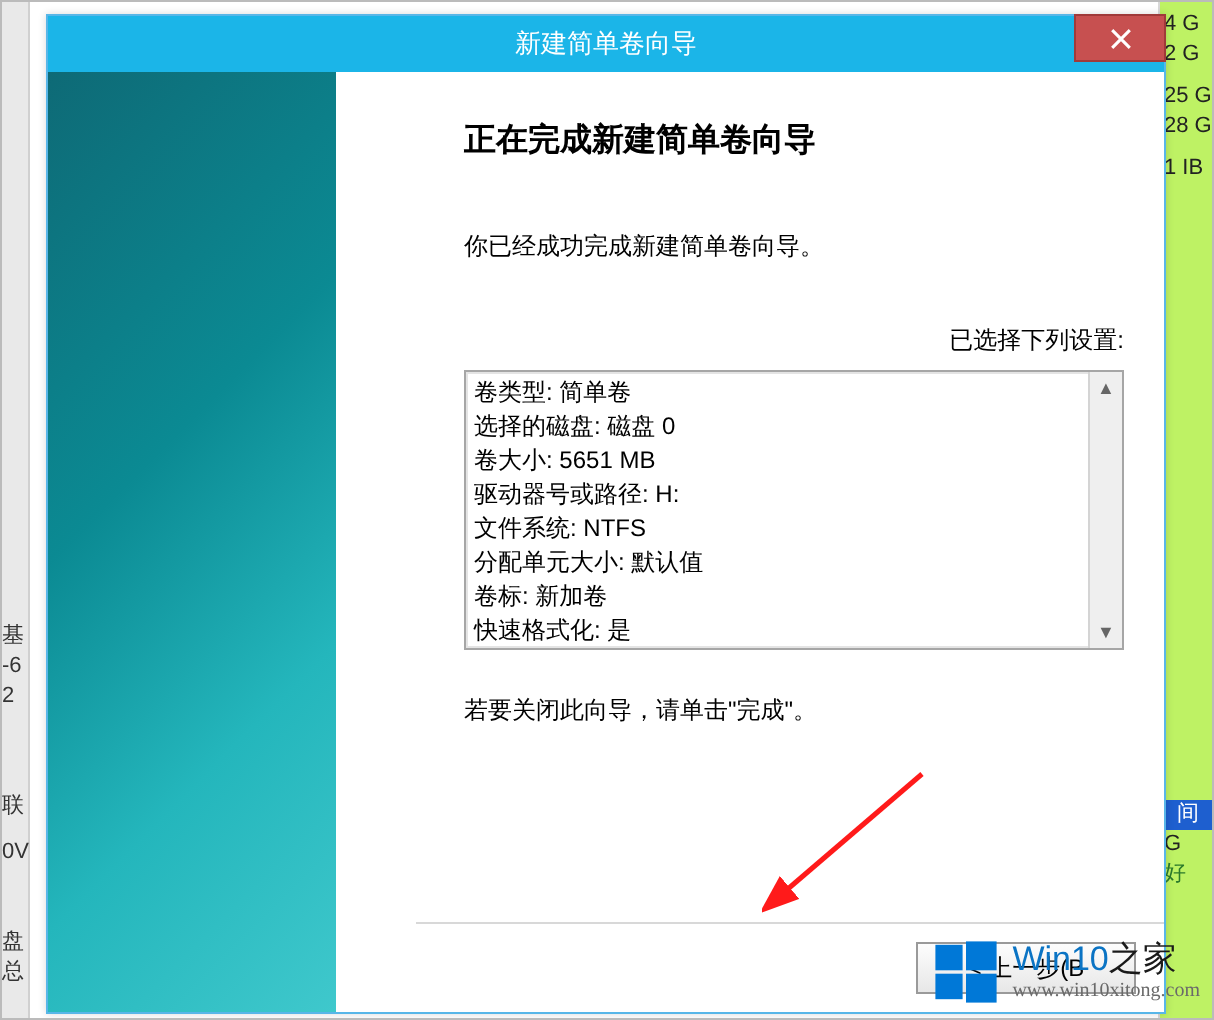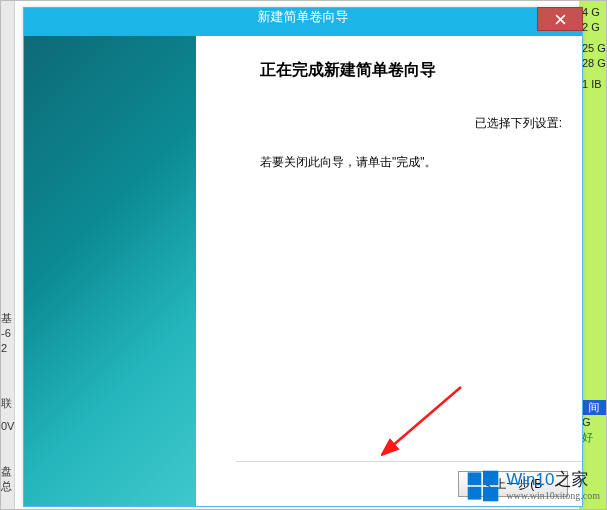--- a/index.html
+++ b/index.html
@@ -7,21 +7,21 @@
   
   .bg-left{position:absolute;left:0;top:0;width:13px;height:100%;background:#e9e9e9;border-right:1px solid #d0d0d0;}
   .bg-right{position:absolute;right:0;top:0;width:26px;height:100%;background:#bef264;border-left:1px solid #d8d8d8;}
   .bg-right .frag{font-size:11px;color:#222;line-height:15px;padding-left:2px;white-space:nowrap;}
   .bg-right .hdr{background:#1e5fcf;color:#fff;text-align:center;margin-top:308px;}
   .bg-right .good{color:#2b7a2b;}
   .bg-left-text{position:absolute;left:0;top:310px;width:13px;font-size:11px;color:#333;line-height:15px;}
   .bg-left-text div{white-space:nowrap;}
   
   .dialog{position:absolute;left:22px;top:6px;width:558px;height:498px;background:#fff;border:1px solid #58b6e8;box-shadow:0 0 4px rgba(0,0,0,0.15);}
-  .titlebar{height:28px;background:#1bb5e8;display:flex;justify-content:center;position:relative;}
+  .titlebar{height:28px;background:#1bb5e8;display:flex;align-items:center;justify-content:center;position:relative;}
   .titlebar .title{color:#fff;font-size:13px;}
   .titlebar .close{position:absolute;right:-1px;top:-1px;width:44px;height:22px;background:#c75050;color:#fff;display:flex;align-items:center;justify-content:center;border:1px solid #a03a3a;}
   .titlebar .close svg{width:11px;height:11px;}
   .body{display:flex;height:calc(100% - 28px);}
   .leftpane{width:172px;background:linear-gradient(135deg,#0e6a76 0%,#0b8a93 40%,#24b6bc 70%,#3fc8cc 100%);}
   .rightpane{flex:1;padding:18px 20px 10px 24px;position:relative;margin-left:40px;}
   .heading{font-size:16px;font-weight:bold;margin:6px 0 34px 0;}
   .msg{margin:0 0 30px 0;}
   .sublabel{margin:0 0 6px 0;text-align:right;}
   .listbox{width:330px;height:140px;border:1px solid #a6a6a6;box-shadow:inset 0 0 0 1px #e4e4e4;padding:2px 4px;overflow:hidden;position:relative;box-sizing:border-box;}
@@ -76,21 +76,37 @@
     <div class="close">
       <svg viewBox="0 0 10 10">
             <path d="M1 1 L9 9 M9 1 L1 9" stroke="#fff" stroke-width="1.4"></path>
           </svg>
     </div>
   </div>
   <div class="body">
     <div class="leftpane"></div>
     <div class="rightpane">
       <div class="heading">正在完成新建简单卷向导</div>
+      <div class="msg">你已经成功完成新建简单卷向导。</div>
       <div class="sublabel">已选择下列设置:</div>
+      <div class="listbox">
+        <div class="line">卷类型: 简单卷</div>
+        <div class="line">选择的磁盘: 磁盘 0</div>
+        <div class="line">卷大小: 5651 MB</div>
+        <div class="line">驱动器号或路径: H:</div>
+        <div class="line">文件系统: NTFS</div>
+        <div class="line">分配单元大小: 默认值</div>
+        <div class="line">卷标: 新加卷</div>
+        <div class="line">快速格式化: 是</div>
+        <div class="sb">
+          <div class="arr">▲</div>
+          <div class="track"></div>
+          <div class="arr">▼</div>
+        </div>
+      </div>
       <div class="hint">若要关闭此向导，请单击"完成"。</div>
       <div class="buttons">
         <div class="btn">&lt; 上一步(B</div>
       </div>
     </div>
   </div>
 </div>
 
 <svg class="arrow" width="90" height="80">
   <defs>

